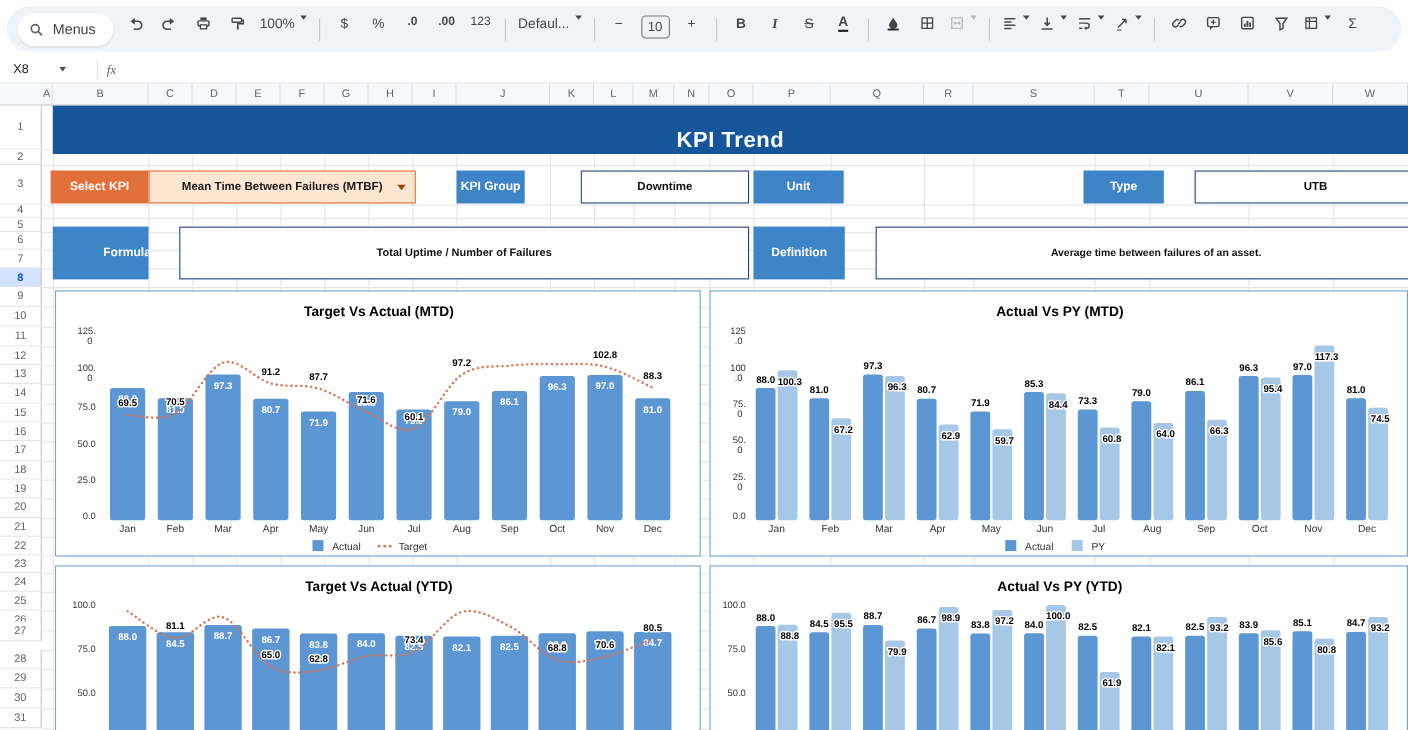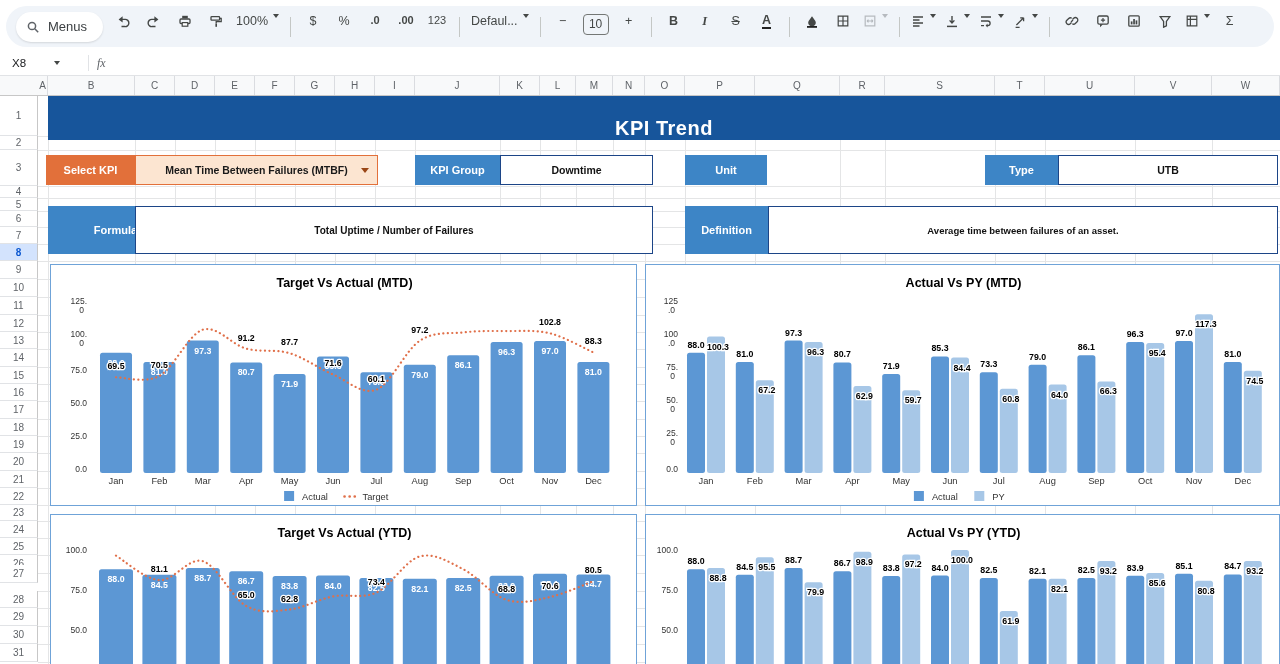--- a/index.html
+++ b/index.html
@@ -50,21 +50,21 @@
   .rowhead.sel { background:#D3E3FD; color:#0B57D0; font-weight:bold; }
   .gl-v,.gl-h { position:absolute; background:#E4E5E6; }
   .gl-v { width:1px; } .gl-h { height:1px; }
 
   
   .banner { position:absolute; display:flex; align-items:flex-end; justify-content:center;
     color:#fff; font-weight:bold; font-size:20px; letter-spacing:.5px; }
   .lblbtn { position:absolute; display:flex; align-items:center; justify-content:center;
     color:#fff; font-weight:bold; font-size:11px; }
   .valbox { position:absolute; display:flex; align-items:center; justify-content:center;
-    background:#fff; font-weight:bold; font-size:10.5px; color:#111; text-align:center; }
+    background:#fff; font-weight:bold; font-size:10.5px; color:#111; text-align:center;margin-left:28px; }
   .kpi-dd { position:absolute; display:flex; align-items:center; justify-content:center;
     font-weight:bold; font-size:10.5px; color:#1a1a1a; }
   .kpi-dd .dd-arrow { position:absolute; right:8px; width:0; height:0;
     border-left:4px solid transparent; border-right:4px solid transparent;
     border-top:5px solid #9A4616; }
   .chart-box { position:absolute; background:#fff; }
   svg text { font-family:"Liberation Sans", sans-serif; }
 </style>
 </head>
 <body>
@@ -369,21 +369,21 @@
   </div>
 
   <div class="lblbtn" id="selectKpiBtn" style="left: 46px; top: 155px; width: 89px; height: 30px; background: rgb(226, 112, 58);">
     <span>Select KPI</span>
   </div>
   <div class="kpi-dd" id="kpiDropdown" style="left: 135px; top: 155px; width: 243px; height: 30px; background: rgb(252, 229, 209); border: 1.5px solid rgb(226, 112, 58);">
     <span>Mean Time Between Failures (MTBF)</span>
     <span class="dd-arrow"></span>
   </div>
 
-  <div class="lblbtn lbl-blue" style="left: 415px; top: 155px; width: 85px; height: 30px; background: rgb(61, 133, 198);">
+  <div class="lblbtn lbl-blue" style="left: 415px; top: 155px; width: 62px; height: 30px; background: rgb(61, 133, 198);">
     <span>KPI Group</span>
   </div>
   <div class="valbox" style="left: 500px; top: 155px; width: 153px; height: 30px; border: 1.5px solid rgb(28, 69, 135);">
     <span>Downtime</span>
   </div>
 
   <div class="lblbtn lbl-blue" style="left: 685px; top: 155px; width: 82px; height: 30px; background: rgb(61, 133, 198);">
     <span>Unit</span>
   </div>
 

